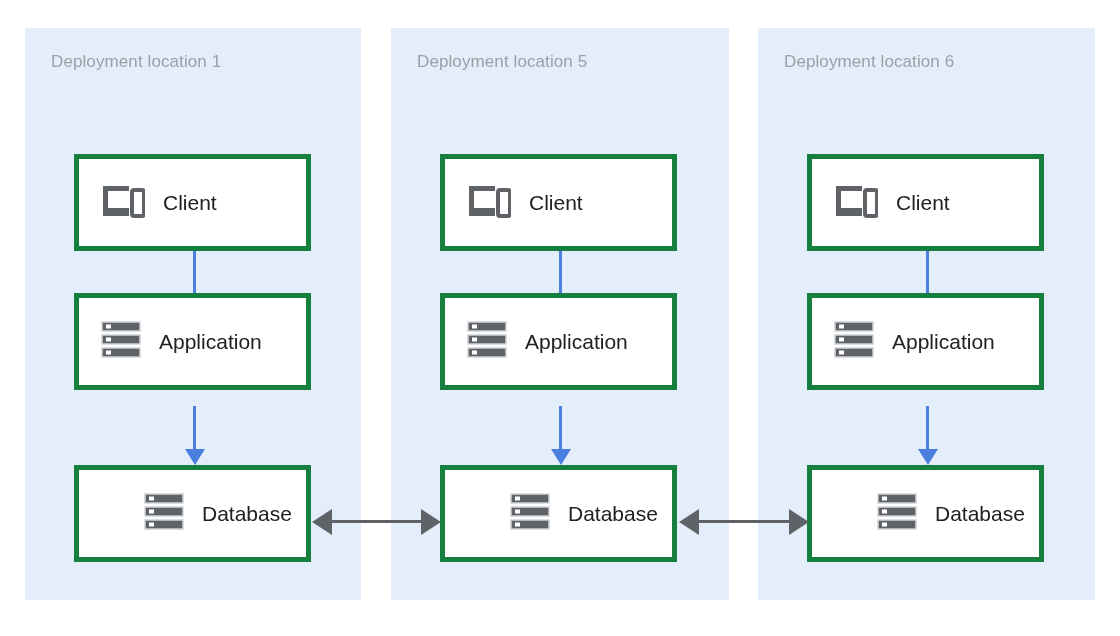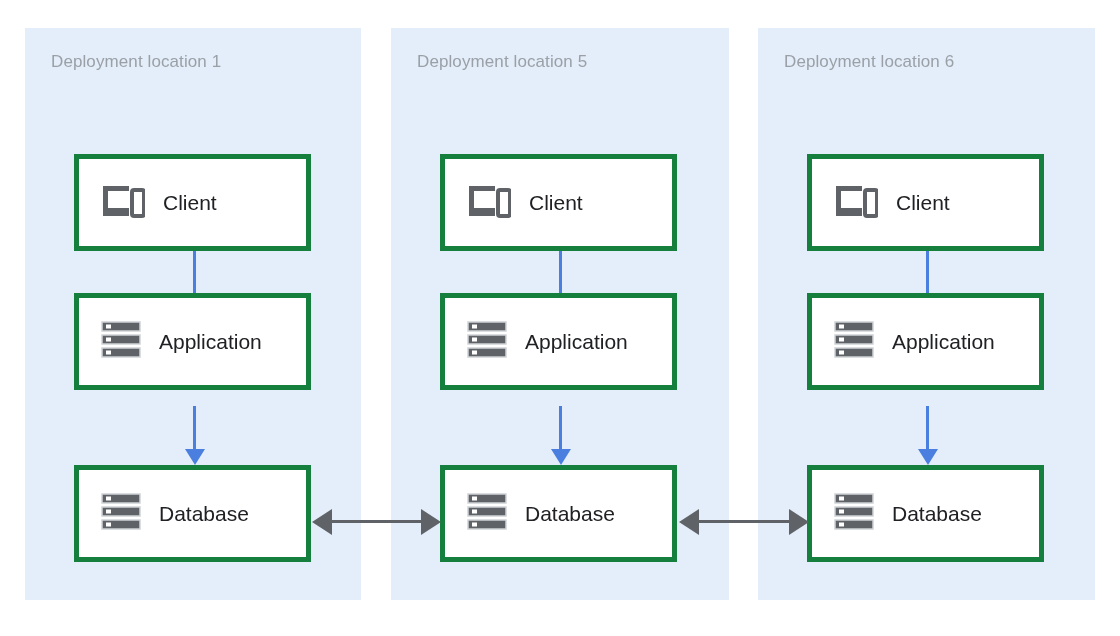--- a/index.html
+++ b/index.html
@@ -15,21 +15,21 @@
     letter-spacing:.1px;white-space:nowrap;}
 
   .node{position:absolute;background:#ffffff;border:5px solid #15803d;
     box-sizing:border-box;display:flex;align-items:center;}
   .node .icon{flex:0 0 auto;margin-left:22px;display:block;}
   .node .label{margin-left:18px;font-size:21px;color:#202124;white-space:nowrap;}
 
   
   .n-client{left:49px;top:126px;width:237px;height:97px;}
   .n-app{left:49px;top:265px;width:237px;height:97px;}
-  .n-db{left:49px;top:437px;width:237px;height:97px;}
+  .n-db{left:49px;top:437px;width:237px;height:97px;padding-left:43px;}
 
   .vconn{position:absolute;left:168px;width:3px;}
   .vconn .stem{position:absolute;left:0;top:0;width:3px;background:#4a7fe0;}
   .vconn .head{position:absolute;left:-8.5px;bottom:0;width:0;height:0;
     border-left:10px solid transparent;border-right:10px solid transparent;
     border-top:16px solid #4a7fe0;}
   .c1{top:223px;height:58px;}
   .c1 .stem{height:42px;}
   .c2{top:378px;height:59px;}
   .c2 .stem{height:43px;}

